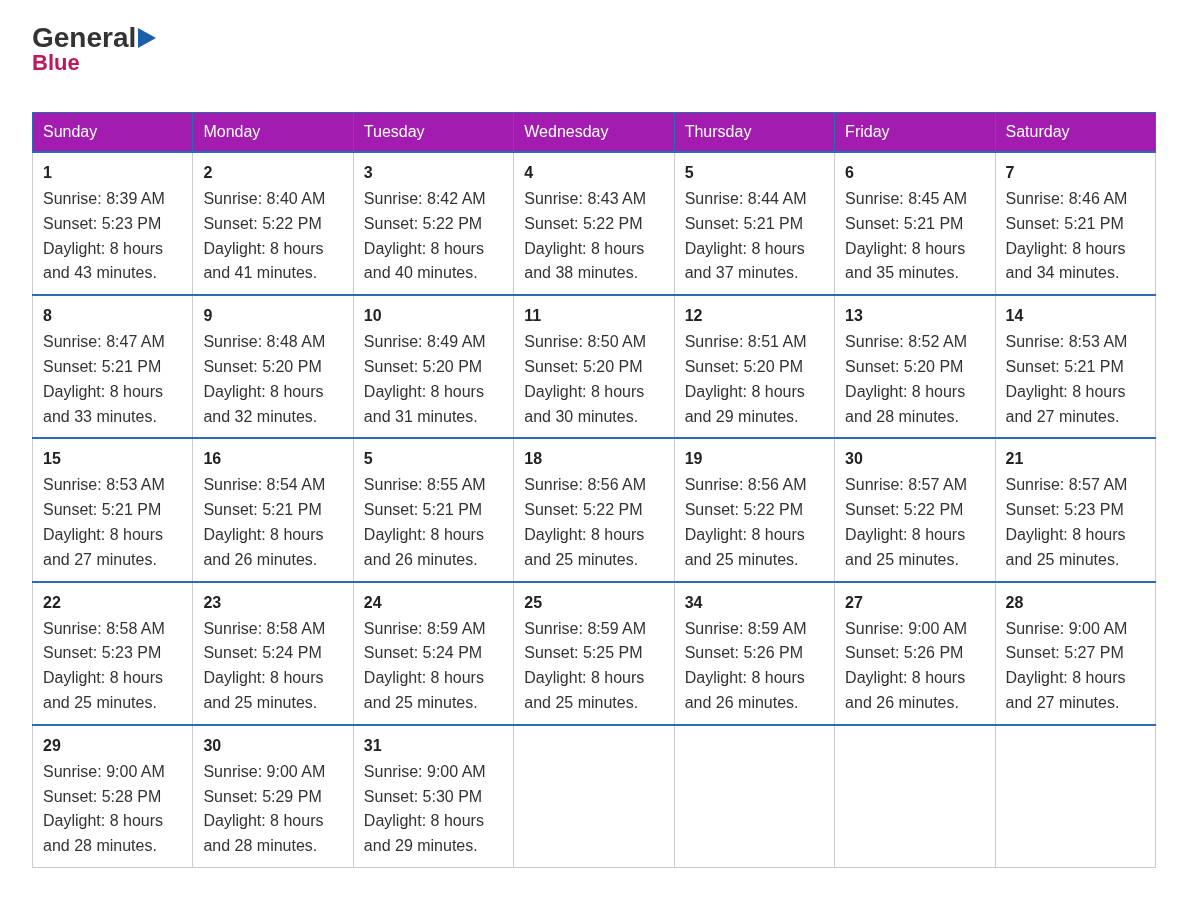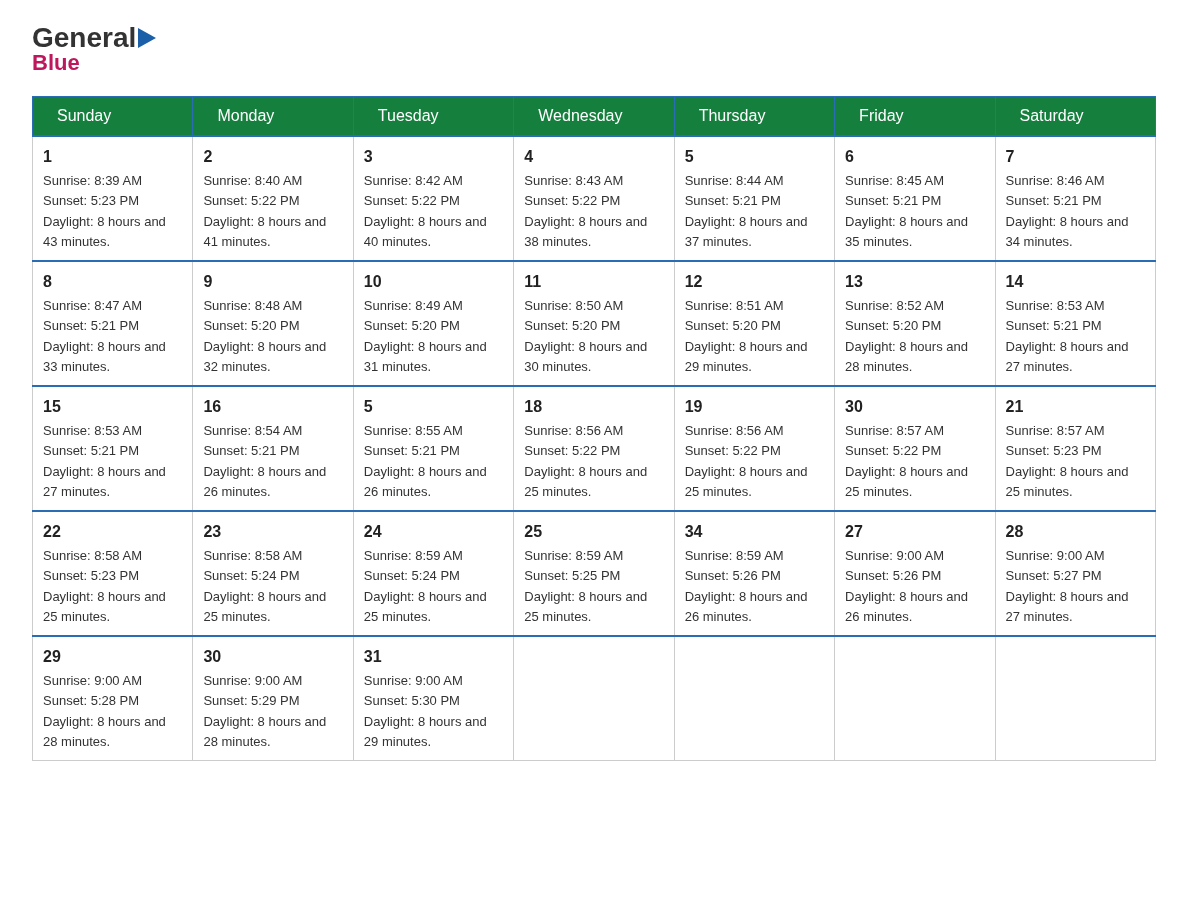--- a/index.html
+++ b/index.html
@@ -7,21 +7,21 @@
       font-family: Arial, sans-serif;
       background: #fff;
       padding: 24px 32px;
       width: 1188px;
       min-height: 918px;
     }
     .header {
       display: flex;
       justify-content: space-between;
       align-items: flex-end;
-      margin-bottom: 20px;
+      margin-bottom: 36px;
     }
     .logo {
       display: flex;
       flex-direction: column;
       align-items: flex-start;
     }
     .logo-text {
       font-size: 28px;
       font-weight: bold;
       color: #333;
@@ -46,23 +46,23 @@
       font-size: 22px;
       color: #444;
       margin-top: 4px;
     }
     table {
       width: 100%;
       border-collapse: collapse;
       table-layout: fixed;
     }
     thead tr th {
-      background-color: #15803d;
+      background-color: #a21caf;
       color: #fff;
-      padding: 10px 24px;
+      padding: 10px 10px;
       font-size: 16px;
       font-weight: normal;
       text-align: left;
       border: 1px solid #2a6db5;
     }
     tbody tr td {
       vertical-align: top;
       padding: 8px 10px;
       font-size: 13.5px;
       color: #333;
@@ -72,21 +72,21 @@
       height: 110px;
     }
     tbody tr td .day-num {
       font-size: 16px;
       font-weight: bold;
       display: block;
       margin-bottom: 2px;
       color: #222;
     }
     tbody tr td .day-info {
-      font-size: 13px;
+      font-size: 16px;
       color: #333;
       line-height: 1.55;
     }
     tbody tr td.empty {
       border-top: 2px solid #2a6db5;
     }
   </style>
 </head>
 <body>
 

